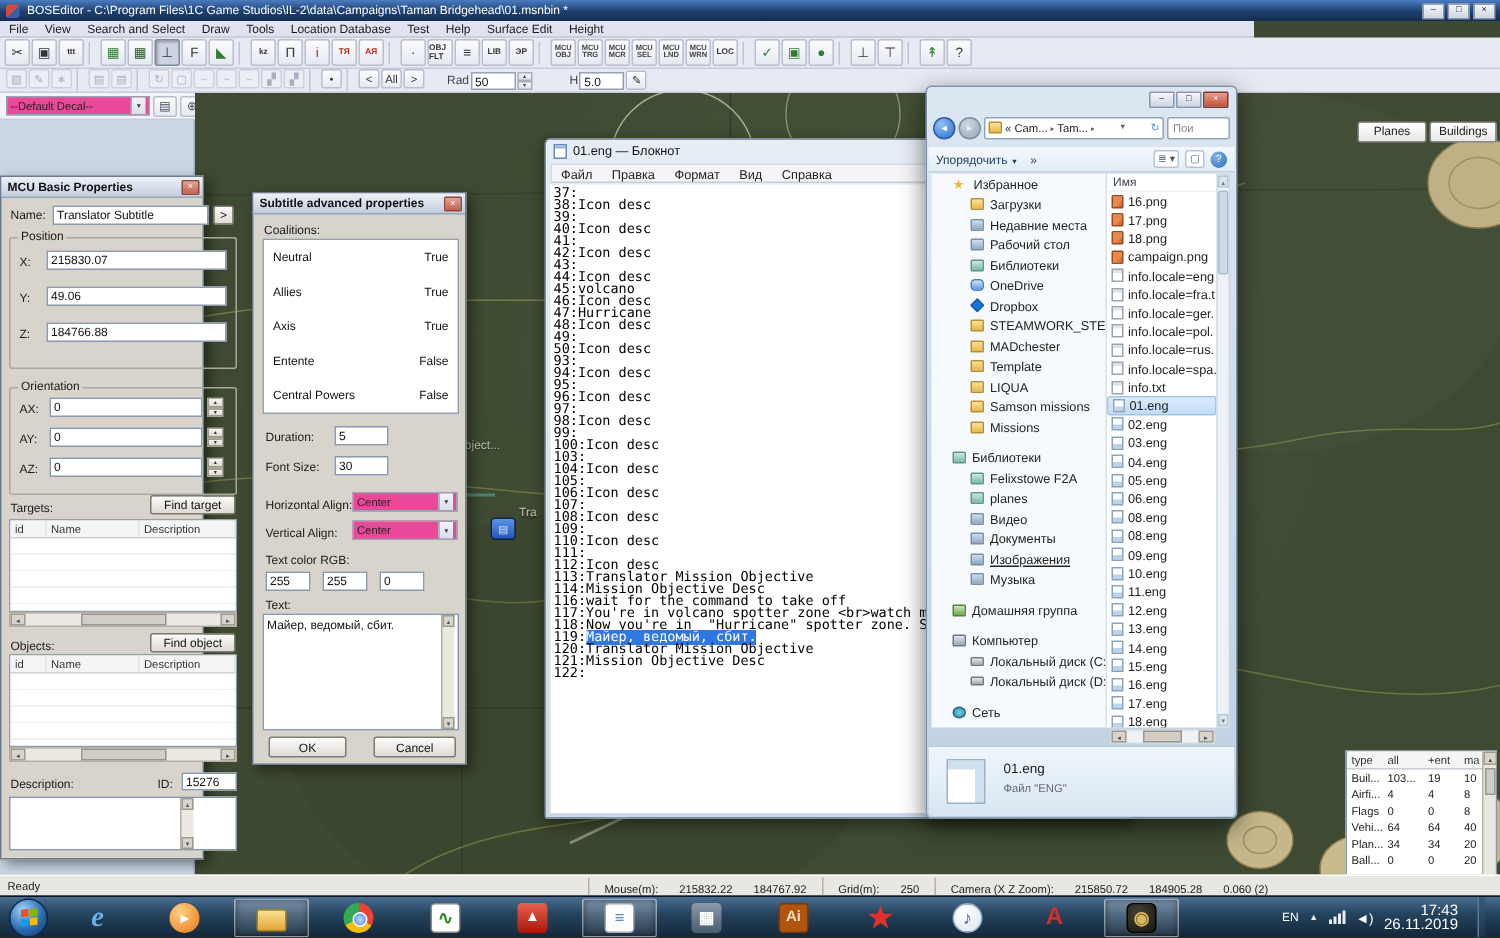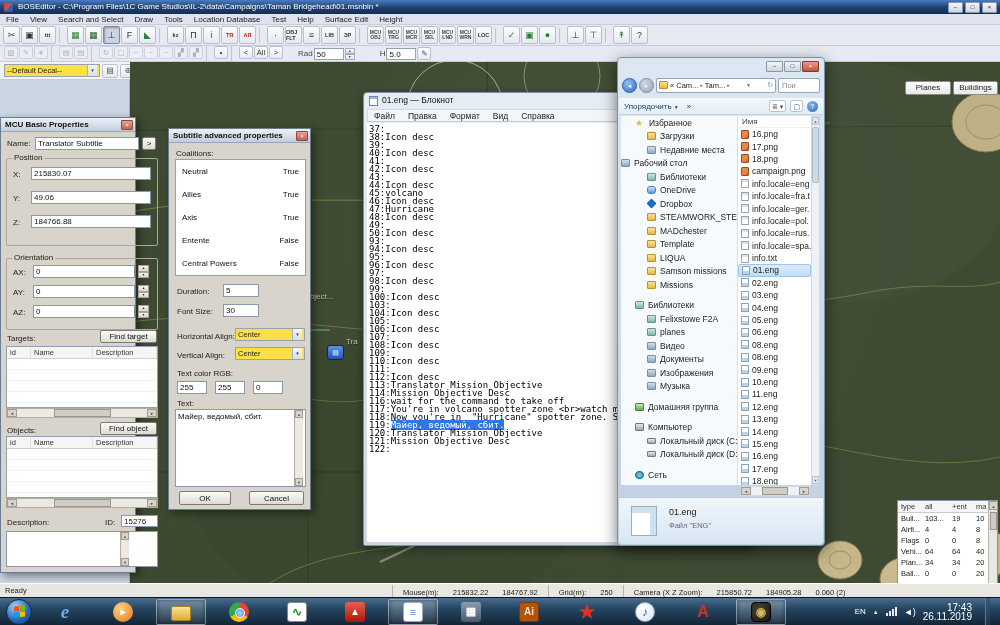--- a/index.html
+++ b/index.html
@@ -5,36 +5,36 @@
   *{margin:0;padding:0;box-sizing:border-box}
   html,body{width:1000px;height:625px;overflow:hidden}
   body{font-family:"Liberation Sans",sans-serif;background:#000}
   #screen{position:relative;width:1000px;height:625px;background:#3d4a33;overflow:hidden}
 
   
   #ed-title{position:absolute;left:0;top:0;width:1000px;height:14px;background:linear-gradient(#4a7cc0,#1d3f70 55%,#142e52);color:#fff;font-size:8px;line-height:14px;padding-left:18px;white-space:nowrap}
   #app-icon{position:absolute;left:4px;top:3px;width:9px;height:9px;background:linear-gradient(135deg,#d24a3a 50%,#3a5fa8 50%);border-radius:2px}
   .win-ctrls{position:absolute;right:3px;top:2px;display:flex;gap:2px}
   .wbtn{width:15px;height:11px;background:linear-gradient(#f4f6f9,#cfd6e0);border:1px solid #8a98ac;font-size:6px;line-height:9px;text-align:center;color:#223;border-radius:1px}
-  #menubar{position:absolute;left:0;top:14px;width:1000px;height:11px;background:#dfe3ef;display:flex;gap:11px;padding-left:6px;font-size:8px;line-height:11px;color:#1a1a1a;border-bottom:1px solid #c9cedd}
+  #menubar{position:absolute;left:0;top:14px;width:836px;height:11px;background:#dfe3ef;display:flex;gap:11px;padding-left:6px;font-size:8px;line-height:11px;color:#1a1a1a;border-bottom:1px solid #c9cedd}
   #toolbar1{position:absolute;left:0;top:25px;width:1000px;height:21px;background:#e7eaf3;border-bottom:1px solid #c6ccdb;display:flex;align-items:center;padding-left:3px;gap:1px}
   #toolbar2{position:absolute;left:0;top:46px;width:1000px;height:16px;background:#e7eaf3;border-bottom:1px solid #c6ccdb;display:flex;align-items:center;padding-left:4px;gap:1px;font-size:8px;color:#444}
   .tbtn{width:17px;height:18px;border:1px solid #b9bfce;background:linear-gradient(#fdfdfe,#e4e8f0);font-size:9px;display:flex;align-items:center;justify-content:center;color:#333;border-radius:2px;overflow:hidden}
   .tbtn.pressed{background:#ccd3e2;border-color:#7f8aa2;box-shadow:inset 1px 1px 2px rgba(0,0,0,.3)}
   .tbtn.green{color:#2e7d32}.tbtn.darkgreen{color:#1d5b20}.tbtn.red{color:#bb2211}
   .tbtn.tiny{font-size:5.5px;font-weight:bold;letter-spacing:0}
   .tbtn.mcu{flex-direction:column;font-size:5px;line-height:5.5px;font-weight:bold;color:#444}
   .tsep{width:5px;height:15px;border-left:1px solid #bfc5d3;margin:0 2px}
   .t2btn{width:14px;height:13px;border:1px solid #b9bfce;background:linear-gradient(#fbfcfd,#e7eaf1);font-size:7.5px;display:flex;align-items:center;justify-content:center;color:#333;border-radius:2px}
   .t2btn.dis{color:#aab0c0;border-color:#ccd1dd;background:#eceef4}
   .mini-input{height:12px;border:1px solid #97a1b2;background:#fff;font-size:8px;line-height:12px;padding:0 2px;color:#111}
   .spin{width:10px;height:12px;display:flex;flex-direction:column}
   .spin span{flex:1;border:1px solid #a7aebc;background:linear-gradient(#f8f9fb,#dde1ea);font-size:3.5px;line-height:4px;text-align:center;color:#345}
   #decalrow{position:absolute;left:0;top:62px;width:200px;height:18px;background:#f2f4f8;border-right:1px solid #c6ccdb;border-bottom:1px solid #c6ccdb;display:flex;align-items:center;gap:2px;padding-left:4px}
-  .combo{height:13px;background:#fde047;border:1px solid #97a1b2;font-size:7.5px;line-height:11px;color:#222;padding:0 2px;display:flex;align-items:center}
+  .combo{height:13px;background:#ec4899;border:1px solid #97a1b2;font-size:7.5px;line-height:11px;color:#222;padding:0 2px;display:flex;align-items:center}
   .combo .arr{margin-left:auto;width:10px;height:11px;background:linear-gradient(#f3f5f8,#d9deE7);border-left:1px solid #aab2c0;font-size:4.5px;text-align:center;line-height:11px;color:#345}
   #decal-combo{width:96px}
   .decal-btn{width:16px;height:14px;border:1px solid #b9bfce;background:linear-gradient(#fdfdfe,#e6e9f0);font-size:8px;display:flex;align-items:center;justify-content:center;color:#445;border-radius:2px}
 
   
   #left-panel{position:absolute;left:0;top:80px;width:130px;height:503px;background:#cbd6e4;border-right:1px solid #9fb0c4}
   #map{position:absolute;left:130px;top:62px;width:870px;height:521px;background:radial-gradient(circle at 55% 35%,rgba(105,120,82,.25),transparent 55%),radial-gradient(circle at 20% 80%,rgba(60,72,46,.5),transparent 50%),#3e4a32;overflow:hidden}
   .map-label{position:absolute;font-size:8px;color:#bcc4ae;text-shadow:0 1px 1px rgba(0,0,0,.5);white-space:nowrap}
   #map-mcu-icon{position:absolute;left:327px;top:345px;width:17px;height:15px;background:linear-gradient(#5b93e8,#2256b4);border:1px solid #10264e;border-radius:3px;color:#dce8ff;font-size:7px;display:flex;align-items:center;justify-content:center}
   .map-btn{position:absolute;height:14px;background:linear-gradient(#ffffff,#e8e8e8);border:1px solid #8a8a8a;border-radius:2px;font-size:8px;line-height:12px;text-align:center;color:#222}
@@ -637,21 +637,21 @@
           <span>Избранное</span>
         </div>
         <div class="tr-row" style="padding-left: 26px;">
           <span class="ticon i-folder"></span>
           <span>Загрузки</span>
         </div>
         <div class="tr-row" style="padding-left: 26px;">
           <span class="ticon i-sys"></span>
           <span>Недавние места</span>
         </div>
-        <div class="tr-row" style="">
+        <div class="tr-row" style="padding-left: 26px;">
           <span class="ticon i-sys"></span>
           <span>Рабочий стол</span>
         </div>
         <div class="tr-row" style="padding-left: 26px;">
           <span class="ticon i-lib"></span>
           <span>Библиотеки</span>
         </div>
         <div class="tr-row" style="padding-left: 26px;">
           <span class="ticon i-cloud"></span>
           <span>OneDrive</span>
@@ -698,21 +698,21 @@
           <span>planes</span>
         </div>
         <div class="tr-row" style="padding-left: 26px;">
           <span class="ticon i-sys"></span>
           <span>Видео</span>
         </div>
         <div class="tr-row" style="padding-left: 26px;">
           <span class="ticon i-sys"></span>
           <span>Документы</span>
         </div>
-        <div class="tr-row" style="padding-left: 26px;">
+        <div class="tr-row" style="padding-left: 26px; text-decoration: underline;">
           <span class="ticon i-sys"></span>
           <span>Изображения</span>
         </div>
         <div class="tr-row" style="padding-left: 26px;">
           <span class="ticon i-sys"></span>
           <span>Музыка</span>
         </div>
         <div class="tr-gap"></div>
         <div class="tr-row" style="padding-left: 14px;">
           <span class="ticon i-home"></span>

